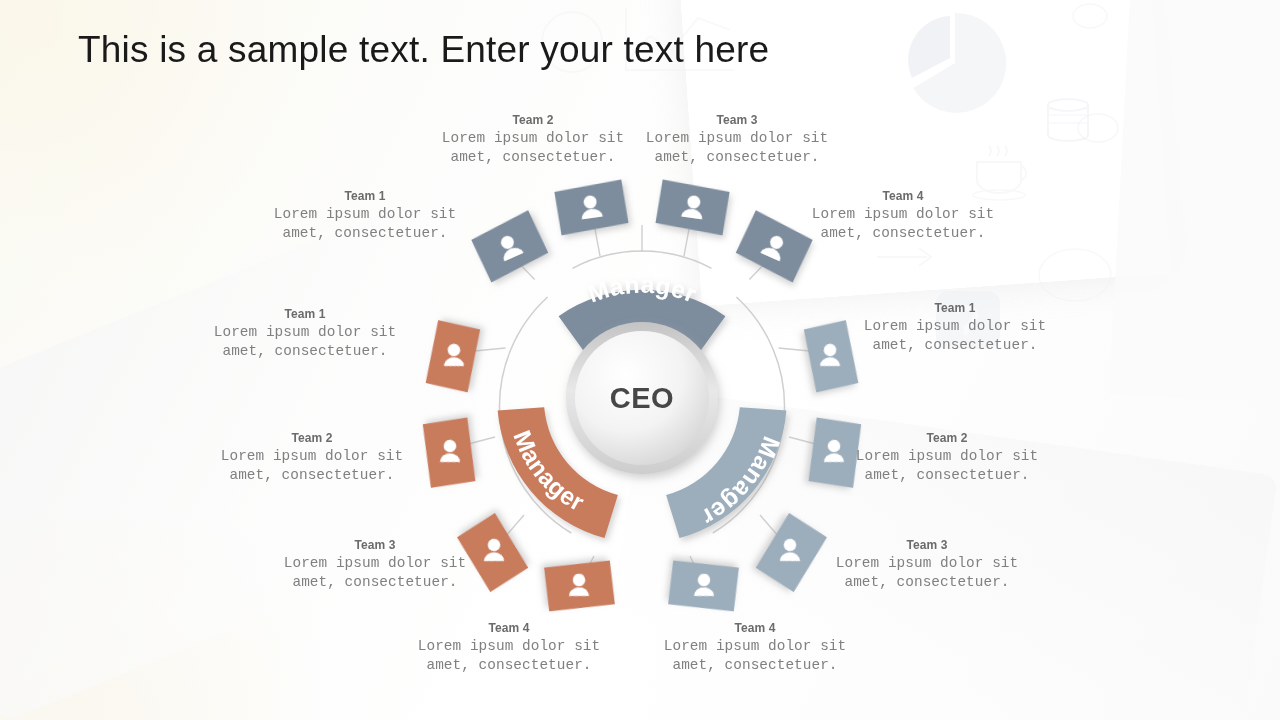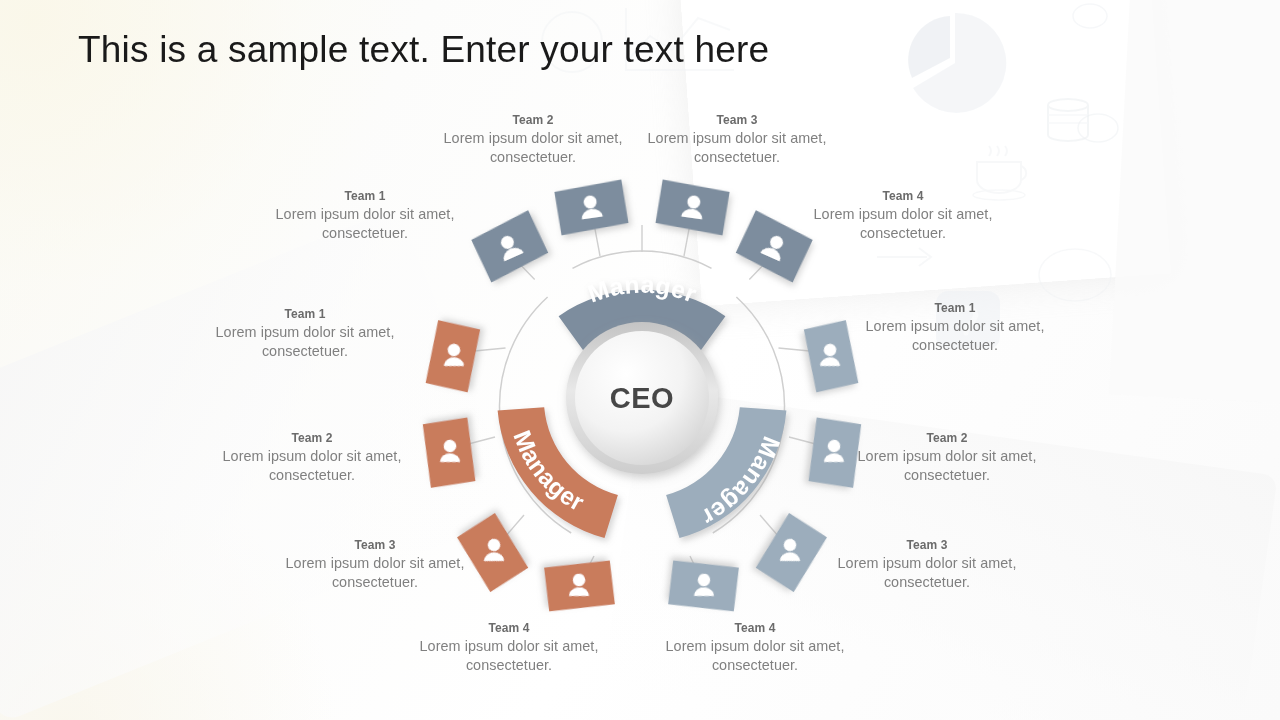--- a/index.html
+++ b/index.html
@@ -116,20 +116,21 @@
     line-height: 1.34;
     letter-spacing: 0.1px;
     margin: 0 0 1px 0;
   }
   .callout .desc {
     font-size: 14.4px;
     color: #808080;
     line-height: 1.33;
     letter-spacing: 0.05px;
     margin: 0;
+    font-family: Liberation Mono, monospace;
   }
 </style>
 </head>
 <body>
 
 <div id="slide">
 
   <div class="bg-layer bg-base"></div>
   <div class="bg-layer">
     <div class="bg-warm"></div>

